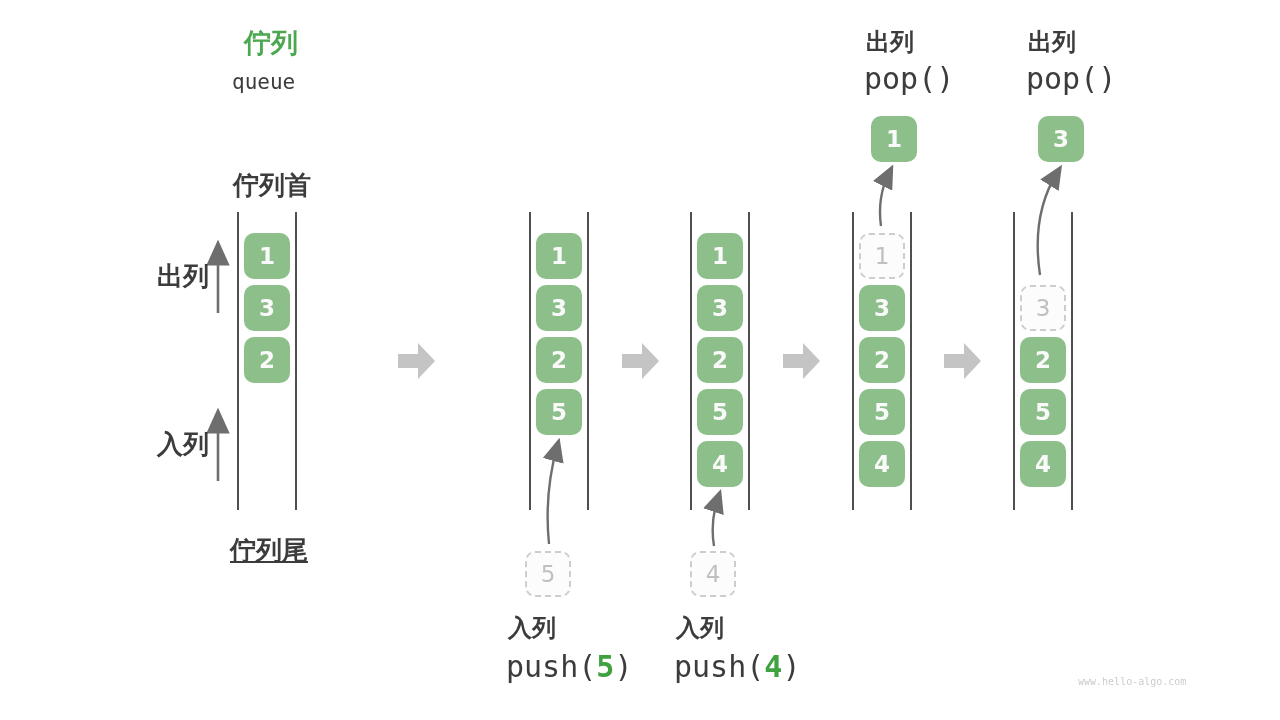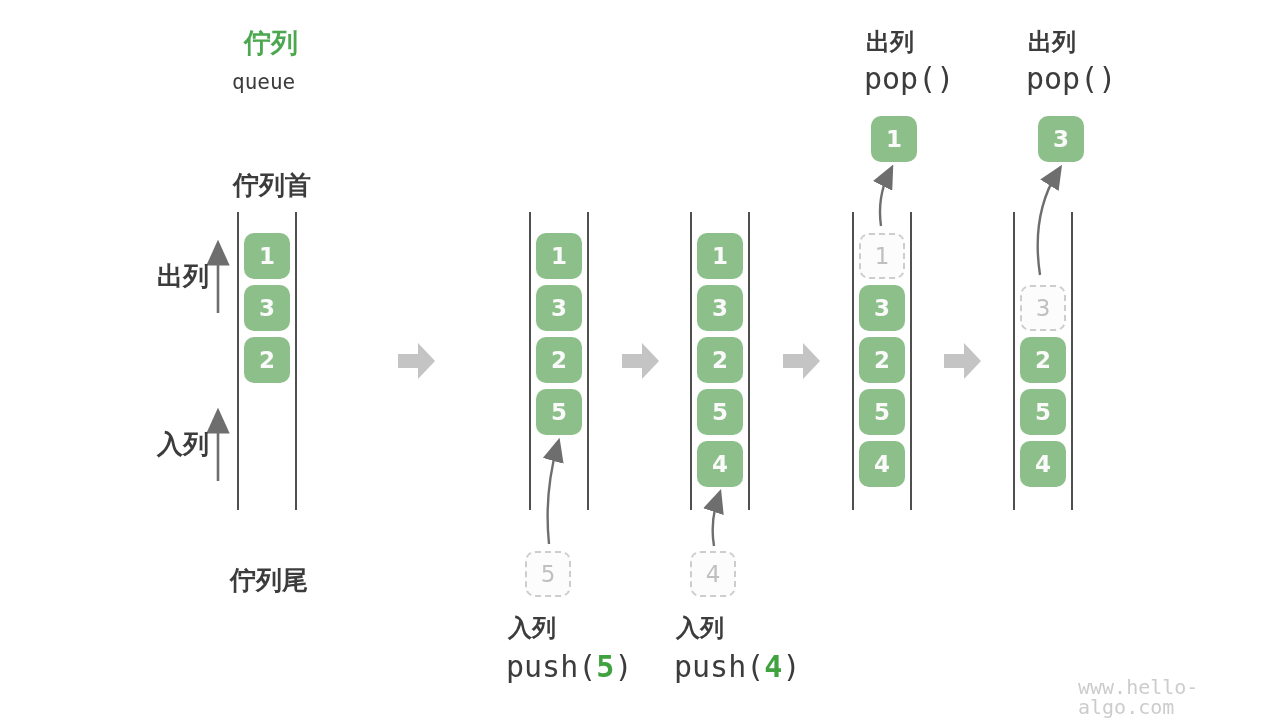--- a/index.html
+++ b/index.html
@@ -13,21 +13,21 @@
   .op-zh{font-size:24px;font-weight:600;color:#3C3C3C;}
   .op-mono{font-size:30px;color:#3C3C3C;font-family:"DejaVu Sans Mono",monospace;}
   .op-mono .arg{color:#3FA23F;font-weight:700;}
   .qcol{position:absolute;}
   .qwall{position:absolute;top:0;width:2px;height:100%;background:#4F4F4F;}
   .qbox{position:absolute;width:46px;height:46px;border-radius:10px;background:#8CBF8A;
         color:#FAFAFA;font-size:23px;font-weight:700;display:flex;align-items:center;
         justify-content:center;font-family:"DejaVu Sans",sans-serif;}
   .qbox.dashed{background:#FCFCFC;border:2px dashed #CDCDCD;color:#C0C0C0;font-weight:400;
         box-sizing:border-box;}
-  .watermark{font-size:20px;color:#CCCCCC;font-family:"DejaVu Sans Mono",monospace;}
+  .watermark{font-size:10px;color:#CCCCCC;font-family:"DejaVu Sans Mono",monospace;}
 </style>
 </head>
 <body>
 
 <div id="canvas">
   <svg id="arrow-layer" viewBox="0 0 1280 720" xmlns="http://www.w3.org/2000/svg">
       <defs>
         <marker id="ah" markerWidth="10" markerHeight="9" refX="6" refY="4.5" orient="auto">
           <path d="M0,0 L10,4.5 L0,9 z" fill="#6E6E6E"></path>
         </marker>
@@ -41,21 +41,21 @@
       <path d="M 881 226 Q 877 197 889 173" fill="none" stroke="#6E6E6E" stroke-width="2.4" marker-end="url(#ah)"></path>
       <path d="M 1040 275 Q 1031 215 1057 173" fill="none" stroke="#6E6E6E" stroke-width="2.4" marker-end="url(#ah)"></path>
       <line x1="218" y1="313" x2="218" y2="250" stroke="#6E6E6E" stroke-width="2.6" marker-end="url(#ah)"></line>
       <line x1="218" y1="481" x2="218" y2="418" stroke="#6E6E6E" stroke-width="2.6" marker-end="url(#ah)"></line>
     </svg>
 
   <div class="abs title-zh" style="left:244px;top:30px;">佇列</div>
   <div class="abs title-en" style="left:232px;top:72px;">queue</div>
 
   <div class="abs big-lbl" style="left:233px;top:156px;margin-top:16px;">佇列首</div>
-  <div class="abs big-lbl" style="left:230px;top:567px;">佇列尾</div>
+  <div class="abs big-lbl" style="left:230px;top:537px;text-decoration:underline;">佇列尾</div>
   <div class="abs big-lbl" style="left:157px;top:263px;">出列</div>
   <div class="abs big-lbl" style="left:157px;top:431px;">入列</div>
 
   <div class="abs watermark" style="left:1078px;top:677px;">www.hello-algo.com</div>
 
   <div id="columns-root">
       <div class="qcol" style="left: 237px; top: 212px; width: 60px; height: 298px;">
         <div class="qwall" style="left: 0px;"></div>
         <div class="qwall" style="right: 0px;"></div>
         <div class="qbox" style="left: 7px; top: 21px;">1</div>

